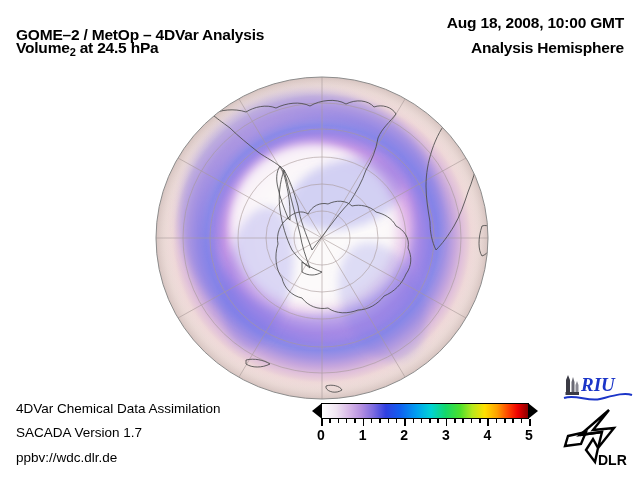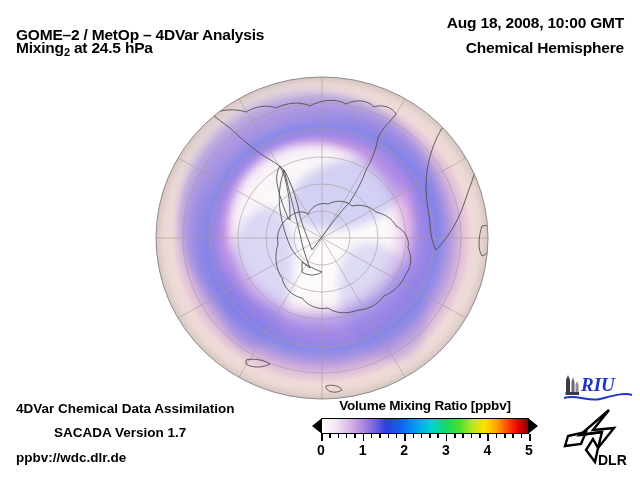--- a/index.html
+++ b/index.html
@@ -11,23 +11,23 @@
   }
   .hdr{position:absolute;font-weight:bold;font-size:15.5px;letter-spacing:-0.2px;white-space:nowrap;}
   #title-line1{left:16px;top:14px;margin-top:12px;}
   #title-line2{left:16px;top:39px;}
   #date-line{right:16px;top:14px;text-align:right;}
   #region-line{right:16px;top:39px;text-align:right;}
   sub{font-size:11px;vertical-align:-3px;}
 
   #globe-wrap{position:absolute;left:150px;top:66px;width:345px;height:340px;}
 
-  .foot{position:absolute;left:16px;font-size:13.5px;font-weight:bold;white-space:nowrap;text-align:right;}
+  .foot{position:absolute;left:16px;font-size:13.5px;font-weight:normal;white-space:nowrap;text-align:right;}
   #foot-1{top:401px;}
-  #foot-2{top:425px;margin-left:38px;}
+  #foot-2{top:425px;}
   #foot-3{top:450px;}
 
   #cb-block{position:absolute;left:312px;top:398px;width:226px;height:78px;}
   #cb-title{font-size:13.5px;font-weight:bold;text-align:center;width:226px;letter-spacing:-0.2px;}
   #cb-row{position:relative;margin-top:4px;height:19px;}
   #cb-bar{
     position:absolute;left:9px;top:1px;width:208px;height:16px;
     border:1.5px solid #000;box-sizing:border-box;
   }
   #cb-bar-inner{width:100%;height:100%;}
@@ -39,23 +39,23 @@
   #cb-labels{position:absolute;left:9px;top:25px;width:208px;height:18px;}
   #cb-labels span{position:absolute;top:0;transform:translateX(-50%);font-size:14px;font-weight:bold;}
 
   #riu-logo{position:absolute;left:562px;top:372px;width:72px;height:30px;}
   #dlr-logo{position:absolute;left:562px;top:406px;width:72px;height:62px;text-decoration:underline;}
 </style>
 </head>
 <body>
 
 <div class="hdr" id="title-line1">GOME–2 / MetOp – 4DVar Analysis</div>
-<div class="hdr" id="title-line2"><span>Mixing</span><sub>2</sub><span> at 24.5 hPa</span></div>
+<div class="hdr" id="title-line2"><span>Volume</span><sub>2</sub><span> at 24.5 hPa</span></div>
 <div class="hdr" id="date-line">Aug 18, 2008, 10:00 GMT</div>
-<div class="hdr" id="region-line">Chemical Hemisphere</div>
+<div class="hdr" id="region-line">Analysis Hemisphere</div>
 
 <div id="globe-wrap">
 <svg width="345" height="340" viewBox="0 0 345 340">
   <defs>
     <clipPath id="globeClip">
           <ellipse cx="172" cy="172" rx="166" ry="161"></ellipse>
         </clipPath>
 
     <radialGradient id="collarGrad" cx="50%" cy="50%" r="50%">
       <stop offset="0%" stop-color="#fbf6f6"></stop>
@@ -161,21 +161,20 @@
     <ellipse cx="172" cy="172" rx="166" ry="161" fill="none" stroke="#8d8d8d" stroke-width="1"></ellipse>
   </g>
 </svg>
 </div>
 
 <div class="foot" id="foot-1">4DVar Chemical Data Assimilation</div>
 <div class="foot" id="foot-2">SACADA Version 1.7</div>
 <div class="foot" id="foot-3">ppbv://wdc.dlr.de</div>
 
 <div id="cb-block">
-  <div id="cb-title">Volume Mixing Ratio [ppbv]</div>
   <div id="cb-row">
     <div class="cap" id="cb-cap-left"></div>
     <div class="cap" id="cb-cap-right"></div>
     <div id="cb-bar">
         <div id="cb-bar-inner" style="background: linear-gradient(to right, rgb(255, 255, 255) 0%, rgb(240, 228, 242) 7%, rgb(217, 185, 232) 13%, rgb(180, 143, 224) 19%, rgb(123, 106, 224) 25%, rgb(47, 63, 224) 31%, rgb(16, 96, 240) 38%, rgb(0, 160, 240) 46%, rgb(0, 212, 212) 53%, rgb(20, 216, 106) 60%, rgb(76, 224, 44) 67%, rgb(184, 232, 28) 73%, rgb(255, 224, 0) 79%, rgb(255, 160, 0) 85%, rgb(255, 74, 0) 90%, rgb(238, 0, 0) 95%, rgb(139, 0, 0) 100%);"></div>
       </div>
     <div id="cb-ticks">
         <i style="left: 0%; height: 7px;"></i>
         <i style="left: 4%; height: 4px;"></i>
         <i style="left: 8%; height: 4px;"></i>

